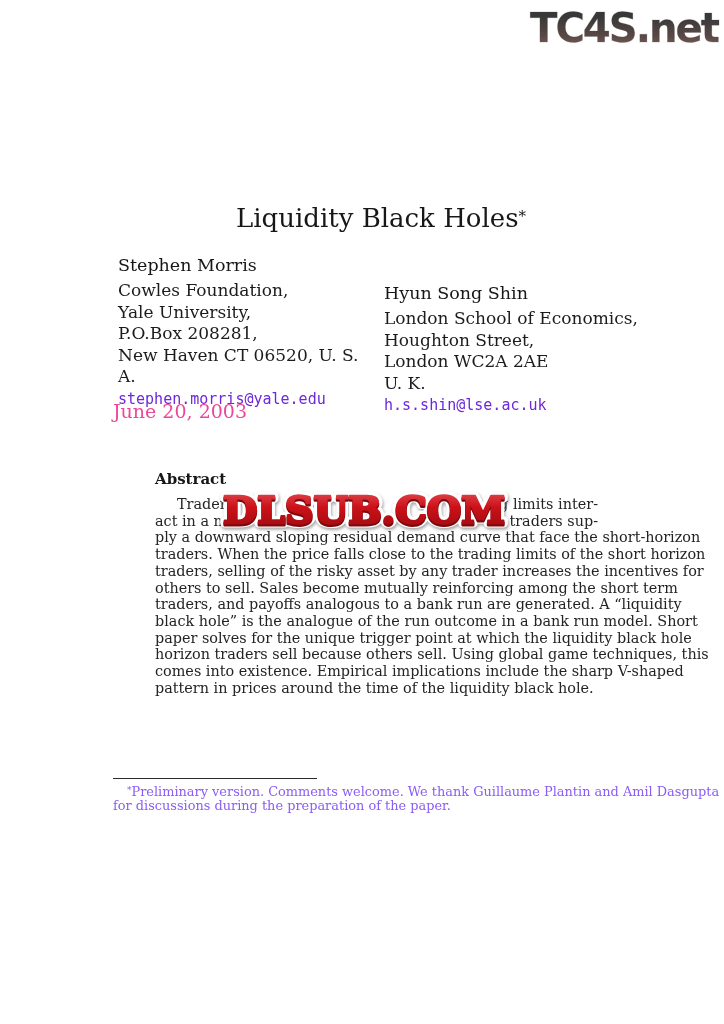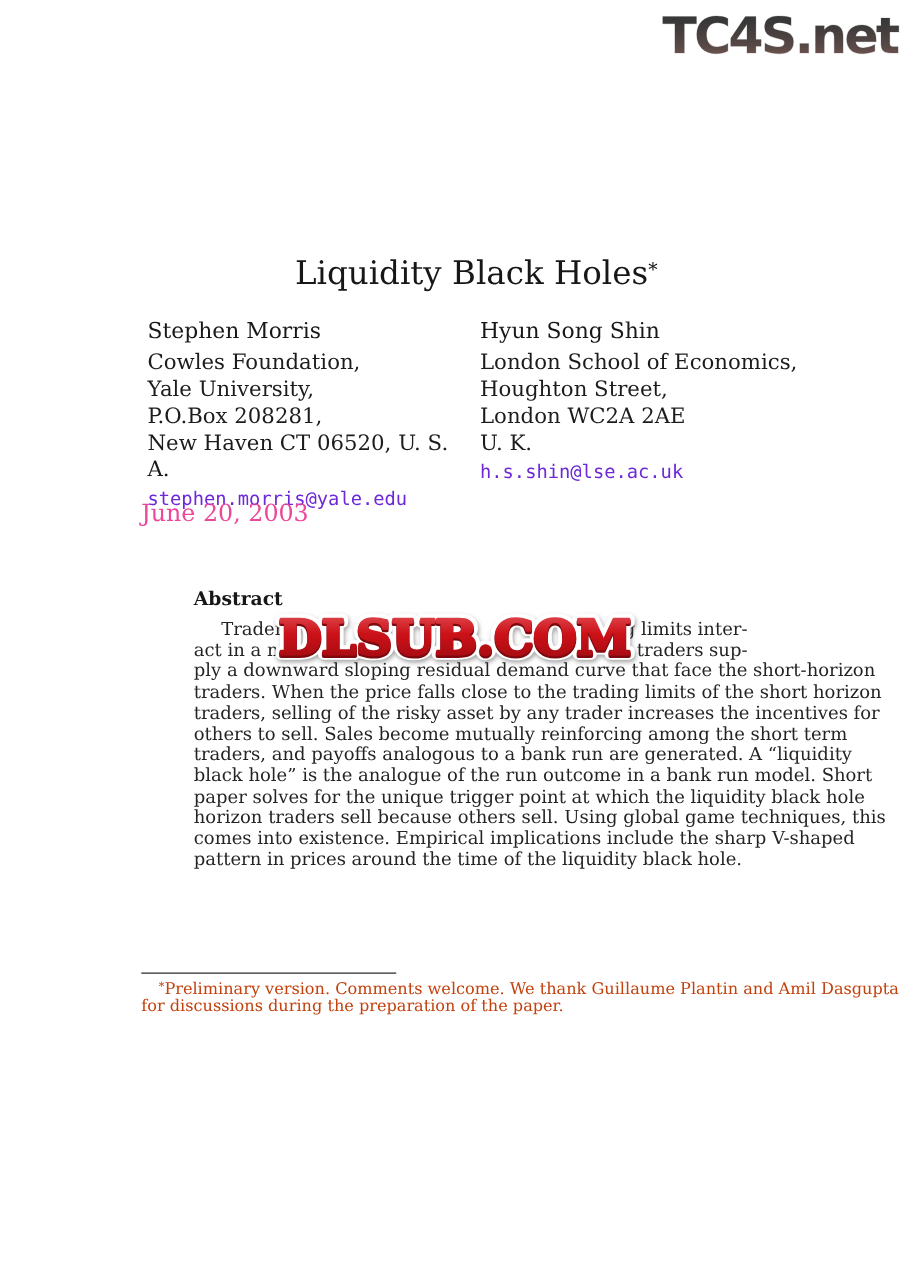--- a/index.html
+++ b/index.html
@@ -20,21 +20,21 @@
     position:absolute;left:113px;top:201px;width:512px;
     padding-left:12px;
     text-align:center;
     font-size:26px;line-height:30px;color:#171717;
   }
   .title sup{font-size:15px;vertical-align:6px;}
 
   
   .author-col{position:absolute;top:254px;width:255px;text-align:left;}
   .author-col.left{left:118px;}
-  .author-col.right{left:384px;}
+  .author-col.right{left:384px;margin-top:28px;}
   .author-name{font-size:17.5px;line-height:22px;margin-bottom:4px;color:#171717;}
   .affil-line{font-size:17px;line-height:21.5px;color:#1c1c1c;}
   .author-email{
     font-family:"DejaVu Sans Mono", monospace;
     font-size:15px;line-height:21px;margin-top:1px;color:#6d28d9;
   }
 
   
   .date{
     position:absolute;left:113px;top:400px;width:512px;
@@ -65,21 +65,21 @@
     filter:drop-shadow(1px 2px 1.5px rgba(60,60,60,0.45));
   }
 
   
   .footnote-rule{
     position:absolute;left:113px;top:778px;width:204px;height:1.4px;
     background:#2b2b2b;
   }
   .footnote{
     position:absolute;left:113px;top:783px;width:513px;
-    font-size:12.9px;line-height:14px;color:#c2410c;
+    font-size:12.9px;line-height:14px;color:#8b5cf6;
   }
   .footnote .fn-line1{
     padding-left:14px;
     text-align:justify;text-align-last:justify;-moz-text-align-last:justify;
     white-space:nowrap;
   }
   .footnote .fn-line2{text-align:left;}
   .footnote sup{font-size:9px;vertical-align:3px;}
 
   

